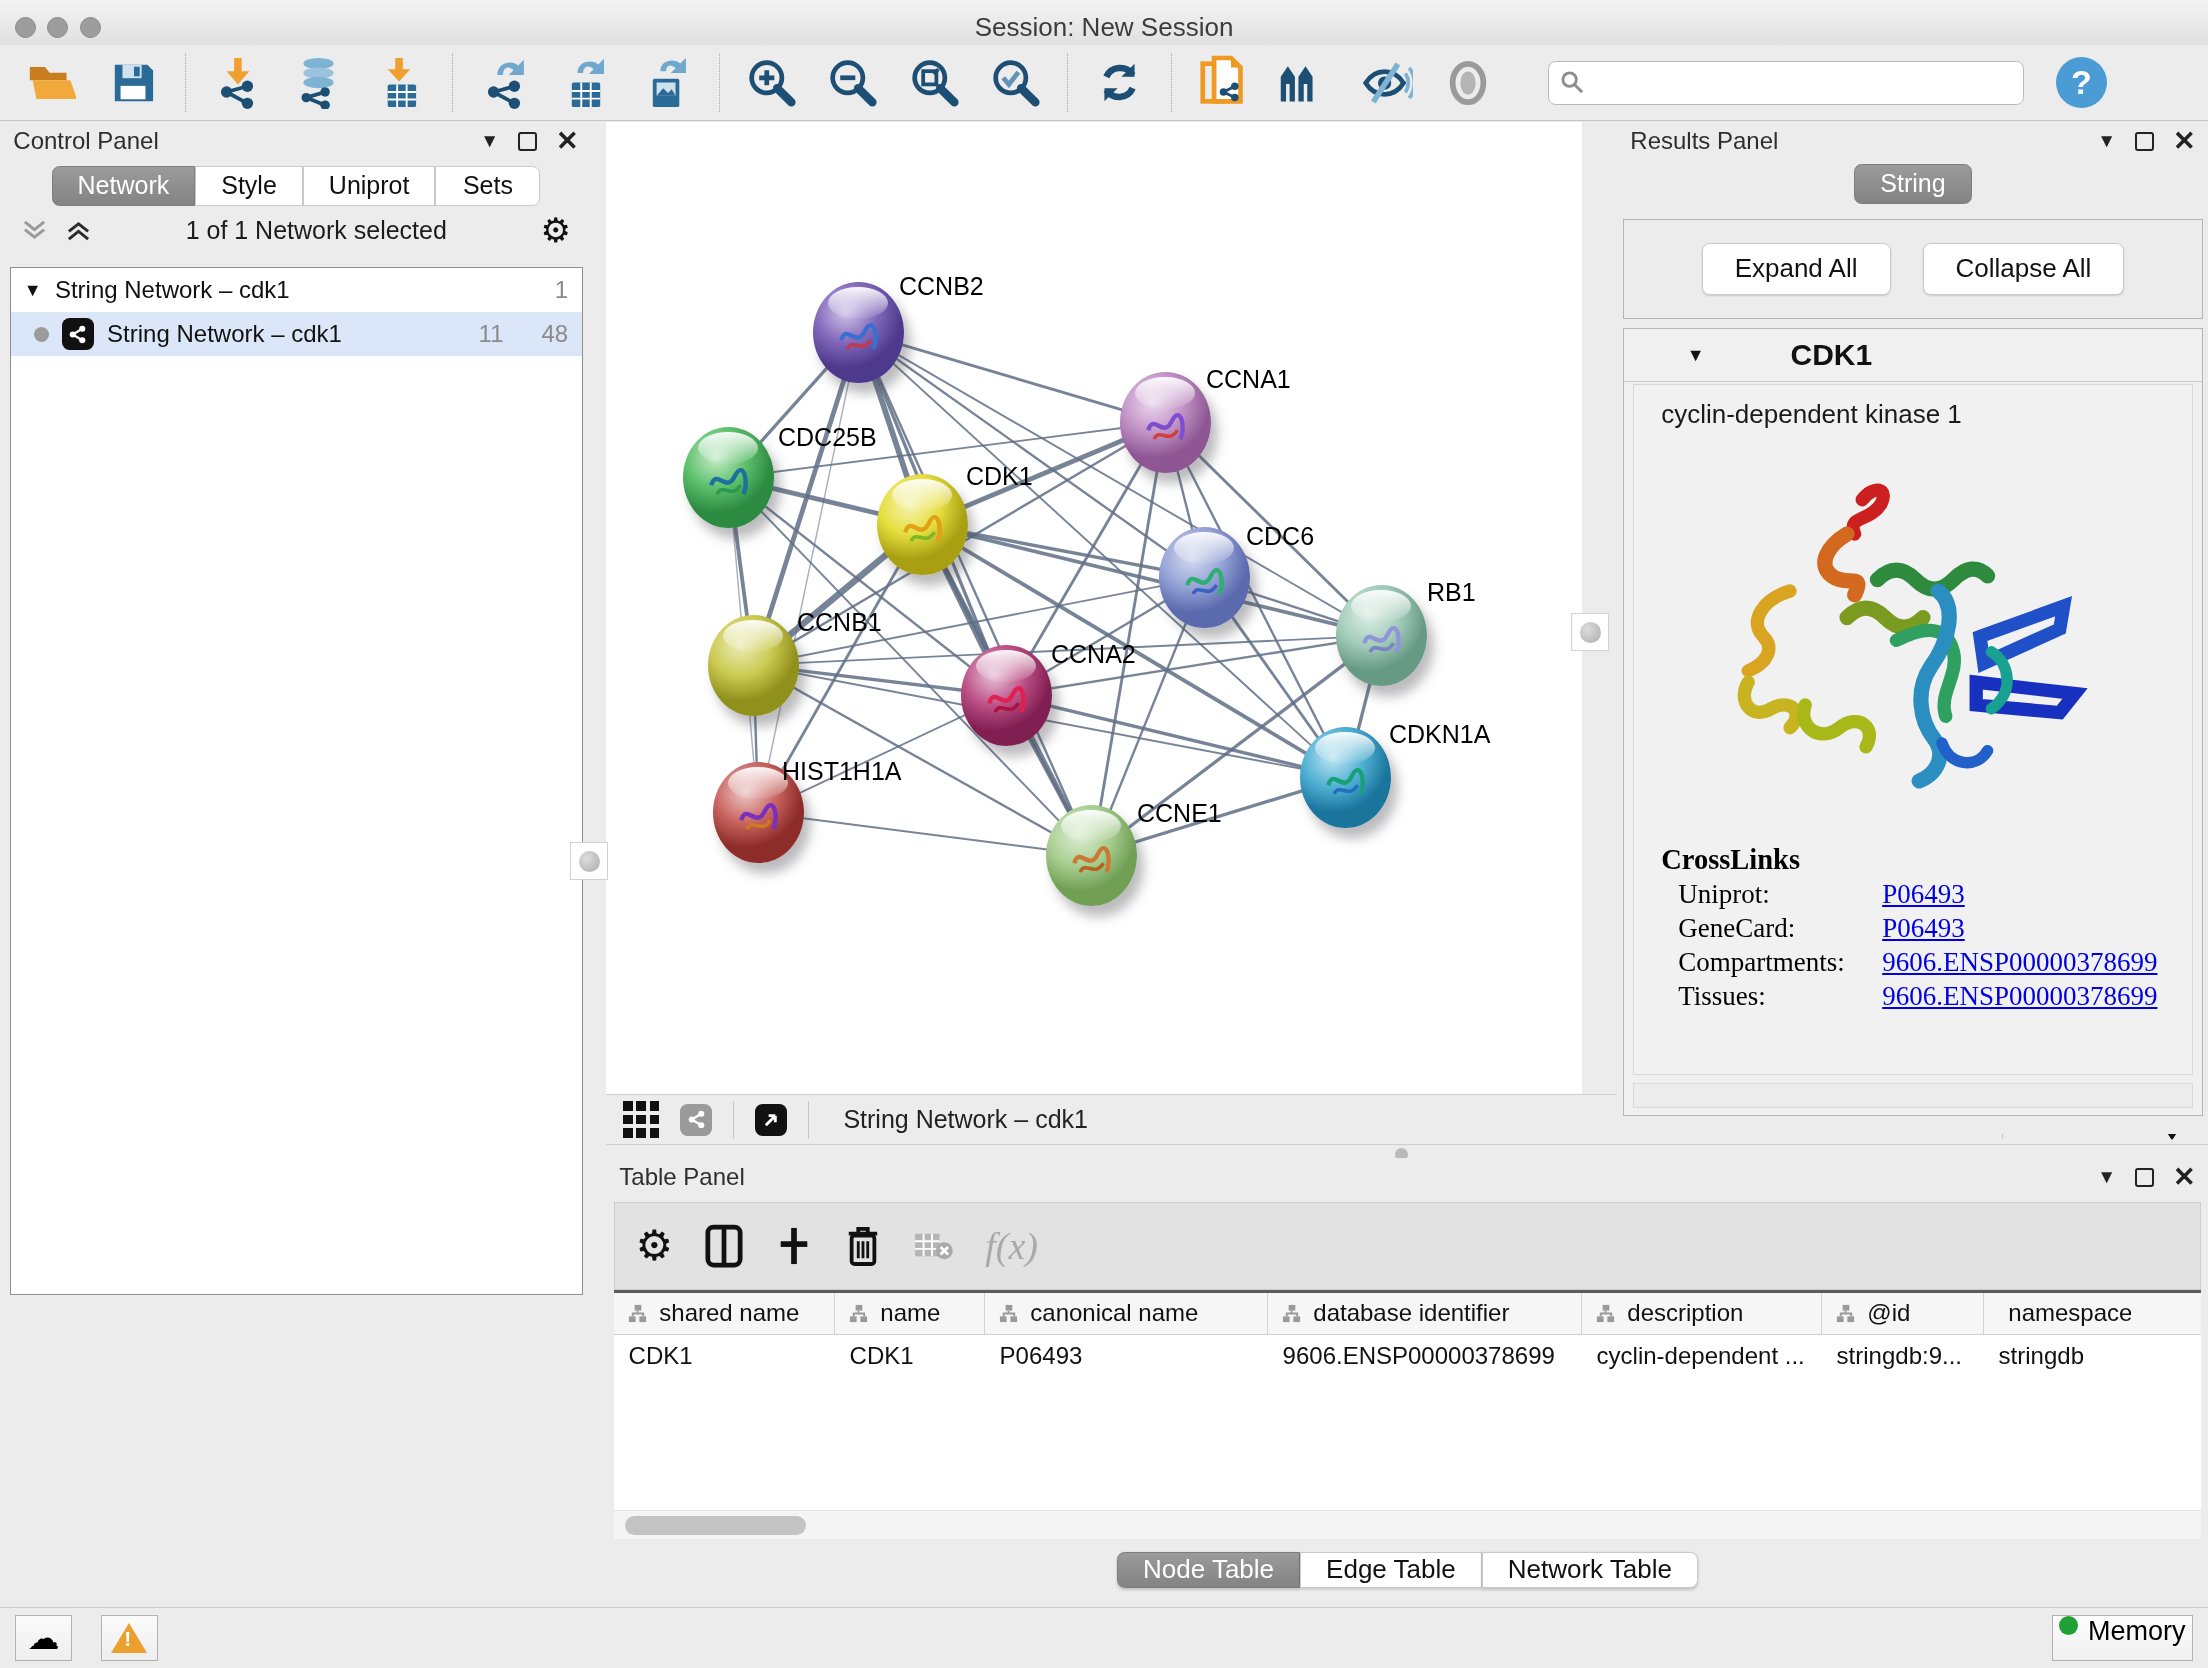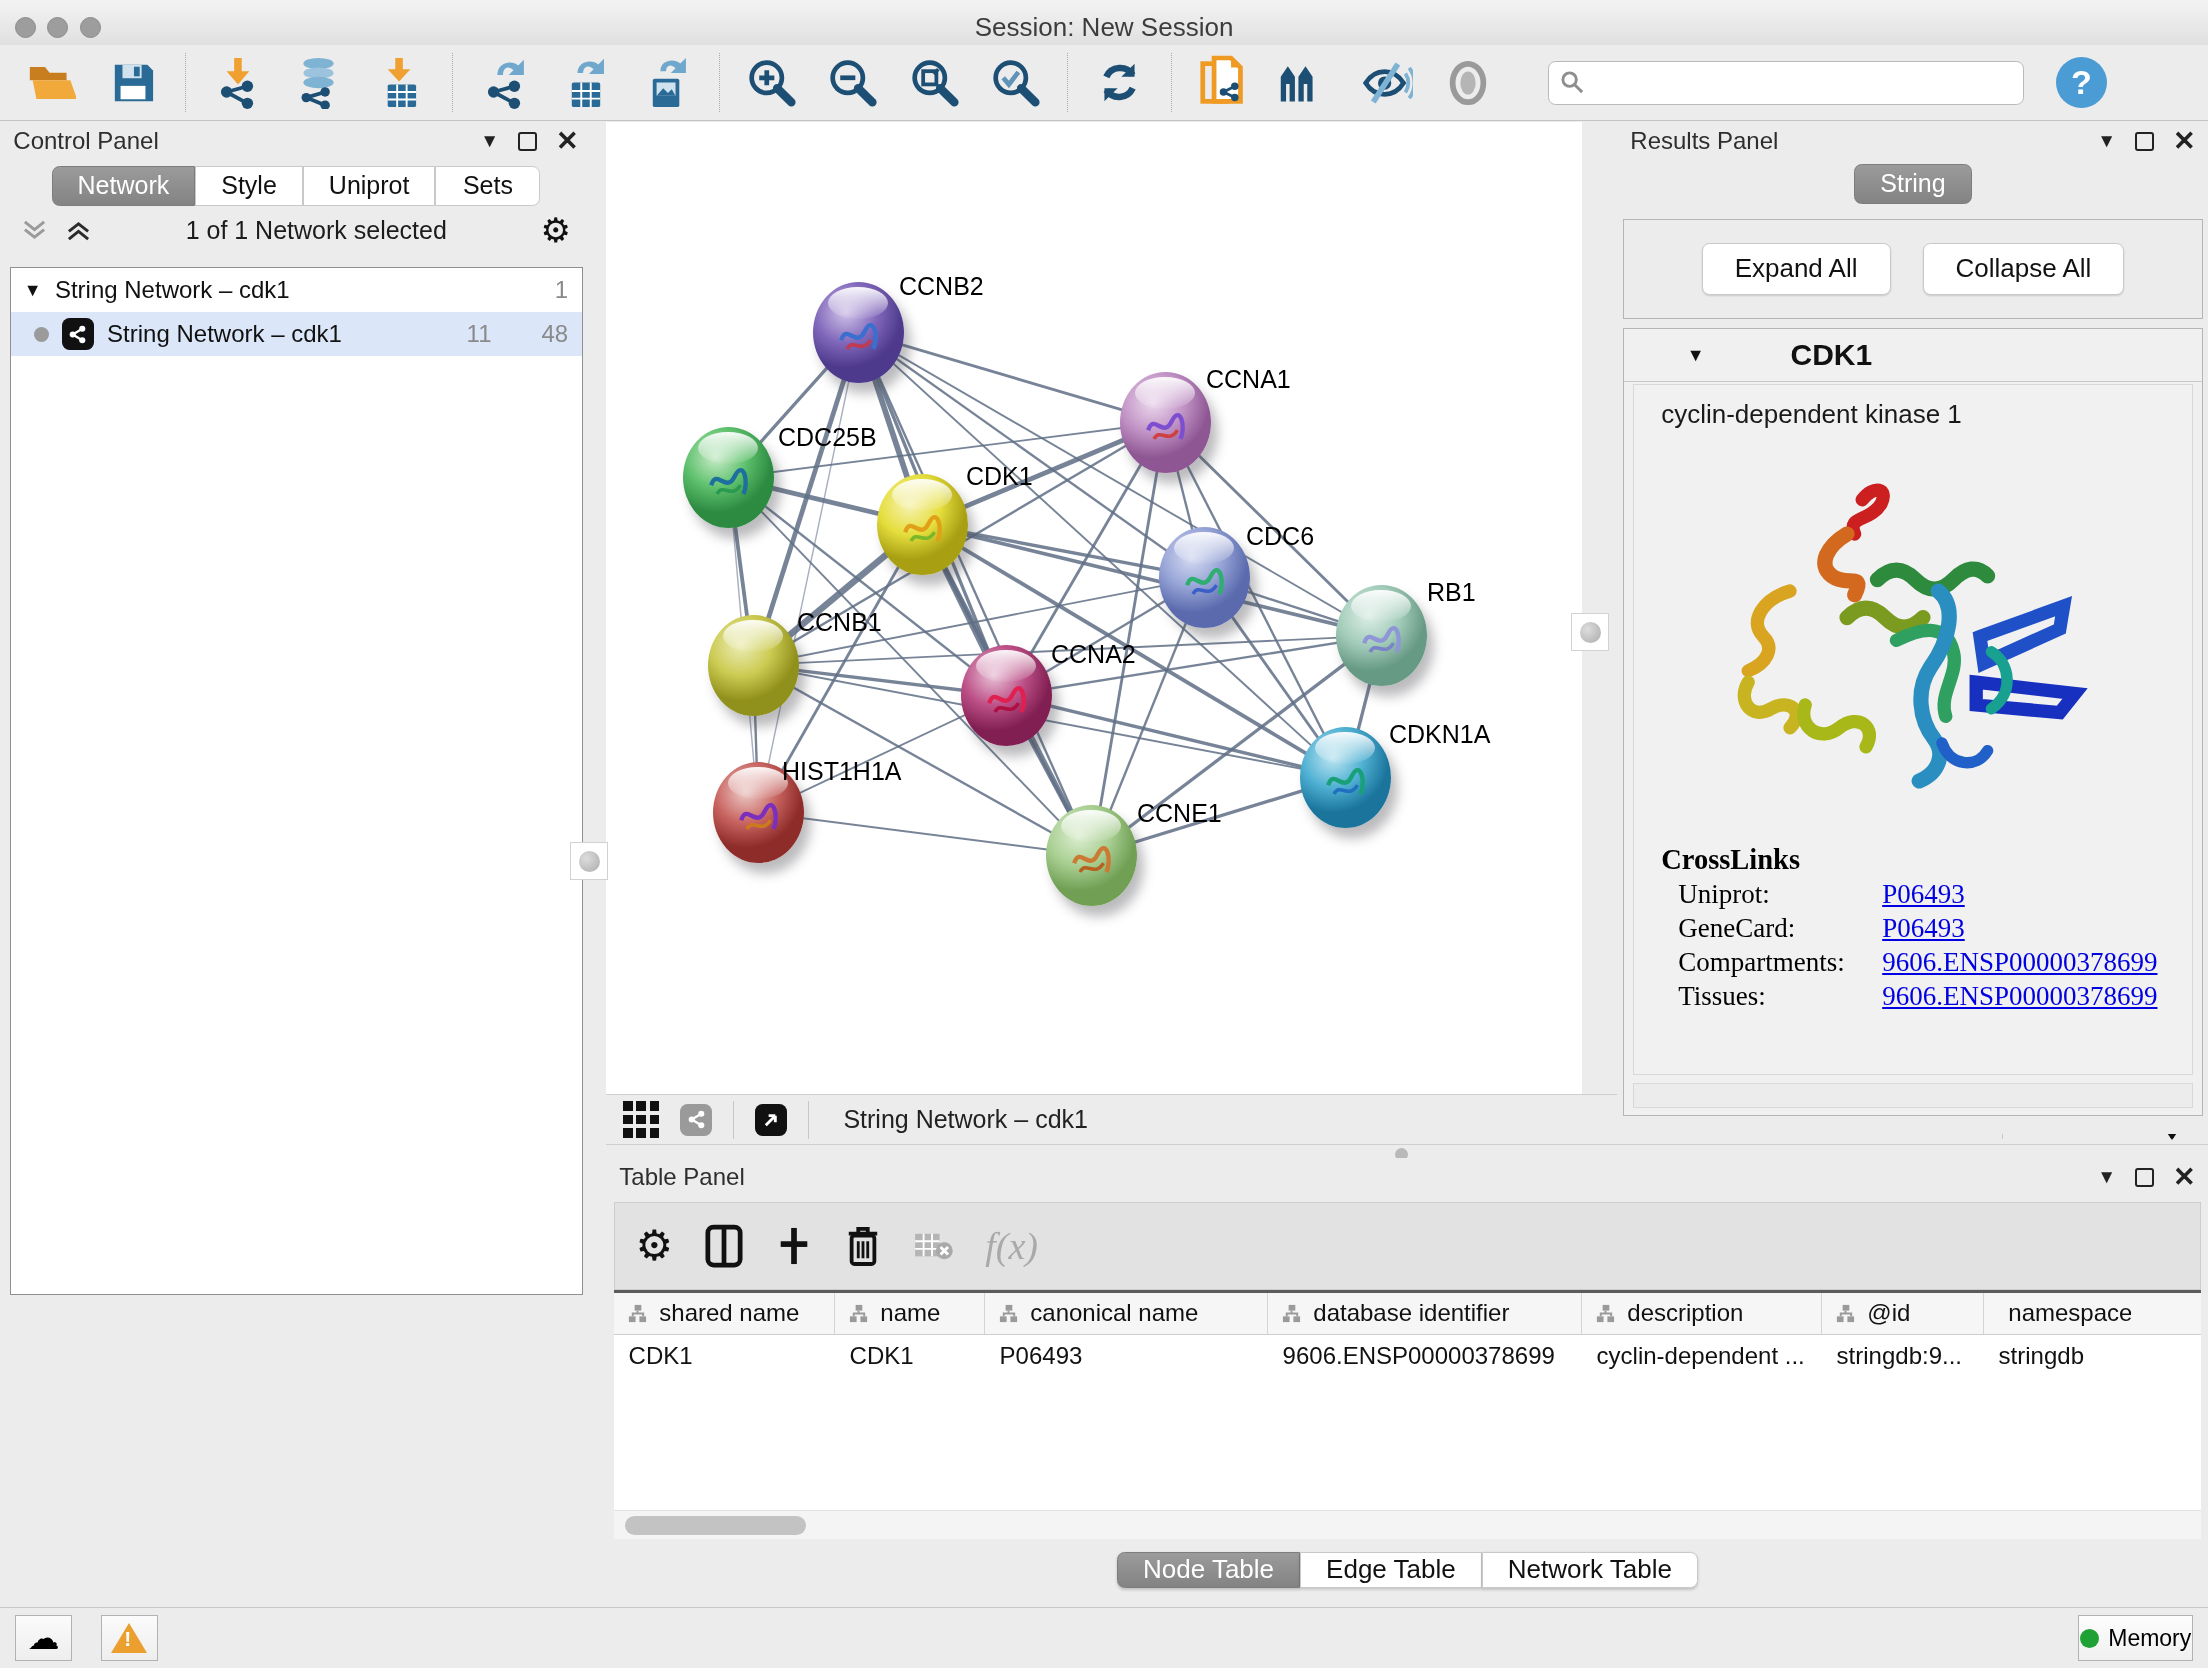--- a/index.html
+++ b/index.html
@@ -42,21 +42,21 @@
   .seg-btn:first-child { border-radius:7.6px 0 0 7.6px; }
   .seg-btn:last-child { border-radius:0 7.6px 7.6px 0; }
   .seg-btn.active { background:linear-gradient(#9b9b9b,#838383); color:#fff; border-color:#7d7d7d; }
   .cp-subhead { display:flex; align-items:center; height:49px; padding:0 21px; gap:17px; }
   .cp-subhead .grow { flex:1; text-align:center; font-size:25px; color:#1c1c1c; }
   .gear { font-size:34px; color:#111; line-height:1; }
   .tree-box { position:absolute; left:9.5px; right:9.5px; top:145px; bottom:9.5px; background:#fff; border:1.9px solid #8f8f8f; }
   .tree-row { display:flex; align-items:center; height:44px; font-size:24px; color:#111; padding:0 13.3px; gap:13.3px; }
   .tree-row.selected { background:#dbe7f8; }
   .tree-count { margin-left:auto; color:#8a8a8a; }
-  .tree-counts2 { margin-left:auto; color:#8a8a8a; display:flex; gap:50px; }
+  .tree-counts2 { margin-left:auto; color:#8a8a8a; display:flex; gap:38px; }
   .dot-gray { width:15px; height:15px; border-radius:50%; background:#9b9b9b; }
   .share-chip { width:32px; height:32px; border-radius:7.6px; background:#111; display:flex; align-items:center; justify-content:center; }
   .tri-down { font-size:18px; color:#111; }
 
   
   .canvas-wrap { position:absolute; left:606px; top:122px; width:976px; height:972px; background:#fff; overflow:hidden; }
   #edges-svg { position:absolute; left:0; top:0; }
   .node { position:absolute; width:91px; height:101px; border-radius:50%; box-shadow:6.7px 10.5px 11.4px rgba(60,60,70,.35); }
   .node::before { content:''; position:absolute; left:16%; top:5%; width:66%; height:32%; border-radius:50%;
     background:linear-gradient(rgba(255,255,255,.95), rgba(255,255,255,.05)); }
@@ -117,22 +117,22 @@
 
   
   .statusbar { position:absolute; left:0; bottom:0; width:100%; height:61px; background:#ececec; border-top:1px solid #c9c9c9;
     display:flex; align-items:center; padding:0 15px; }
   .sb-btn { width:57px; height:46px; background:linear-gradient(#fbfbfb,#eee); border:1.9px solid #b2b2b2;
     display:flex; align-items:center; justify-content:center; margin-right:28.5px; }
   .cloud-glyph { font-size:32px; color:#000; }
   .warn-tri { width:0; height:0; border-left:18px solid transparent; border-right:18px solid transparent;
     border-bottom:30px solid #eb9f2f; position:relative; }
   .warn-tri::after { content:'!'; position:absolute; left:-4.8px; top:3.8px; color:#fff; font-size:21px; font-weight:bold; }
-  .memory-btn { margin-left:auto; width:115px; height:46px; background:linear-gradient(#fdfdfd,#f0f0f0);
-    border:1.9px solid #b2b2b2; display:flex; align-items:center; justify-content:center; gap:9.5px; font-size:23px; color:#000; }
+  .memory-btn { margin-left:auto; width:141px; height:46px; background:linear-gradient(#fdfdfd,#f0f0f0);
+    border:1.9px solid #b2b2b2; display:flex; justify-content:center; gap:9.5px; font-size:27px; color:#000; }
   .mem-dot { width:19px; height:19px; border-radius:50%; background:#1fa135; }
 </style>
 </head>
 <body>
 
 <div id="app">
 
   <div class="titlebar">
     <div class="traffic">
       <div class="tl-dot"></div>

